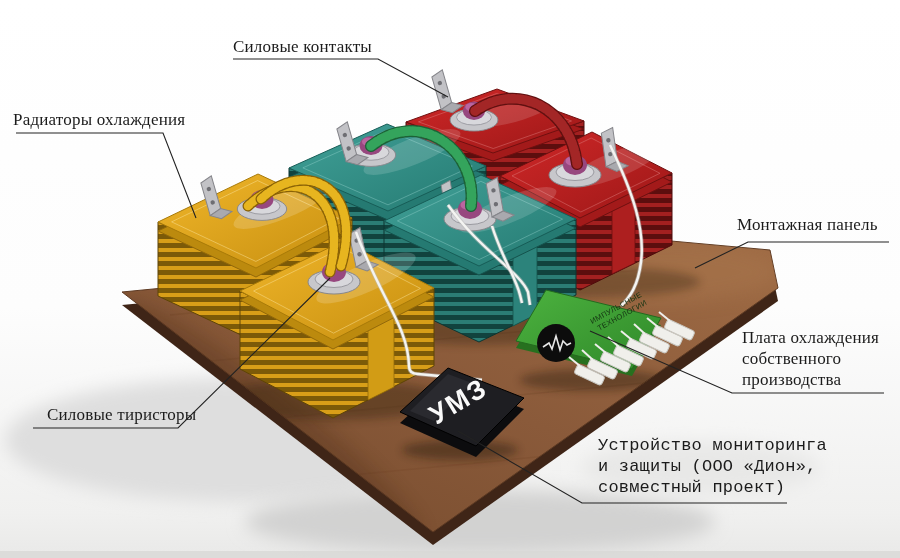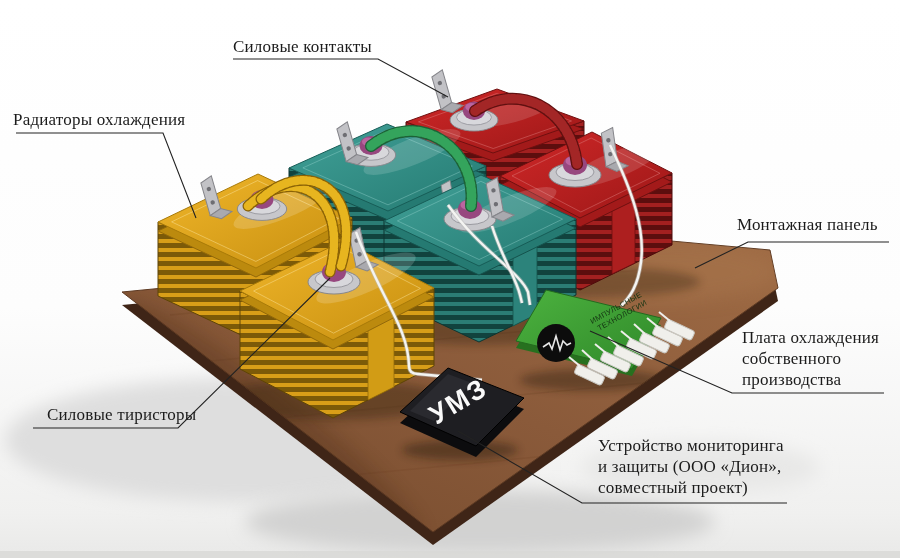--- a/index.html
+++ b/index.html
@@ -13,21 +13,21 @@
     position:absolute;
     font-family:"Liberation Serif", serif;
     font-size:17px;line-height:21px;color:#1b1b1b;
     white-space:pre-line;letter-spacing:.2px;
   }
   #lbl-power-contacts{left:233px;top:36px;}
   #lbl-radiators{left:13px;top:109px;}
   #lbl-mounting-panel{left:737px;top:214px;}
   #lbl-control-board{left:742px;top:327px;}
   #lbl-thyristors{left:27px;top:404px;margin-left:20px;}
-  #lbl-monitoring{left:598px;top:435px;}
+  #lbl-monitoring{left:598px;top:435px;font-family:Liberation Mono, monospace;}
   .svg-brand{font-family:"Liberation Sans", sans-serif;}
 </style>
 </head>
 <body>
 
 <div class="stage">
 
 <svg width="900" height="558" viewBox="0 0 900 558">
   <defs>
     <filter id="soft8" x="-60%" y="-60%" width="220%" height="220%">

